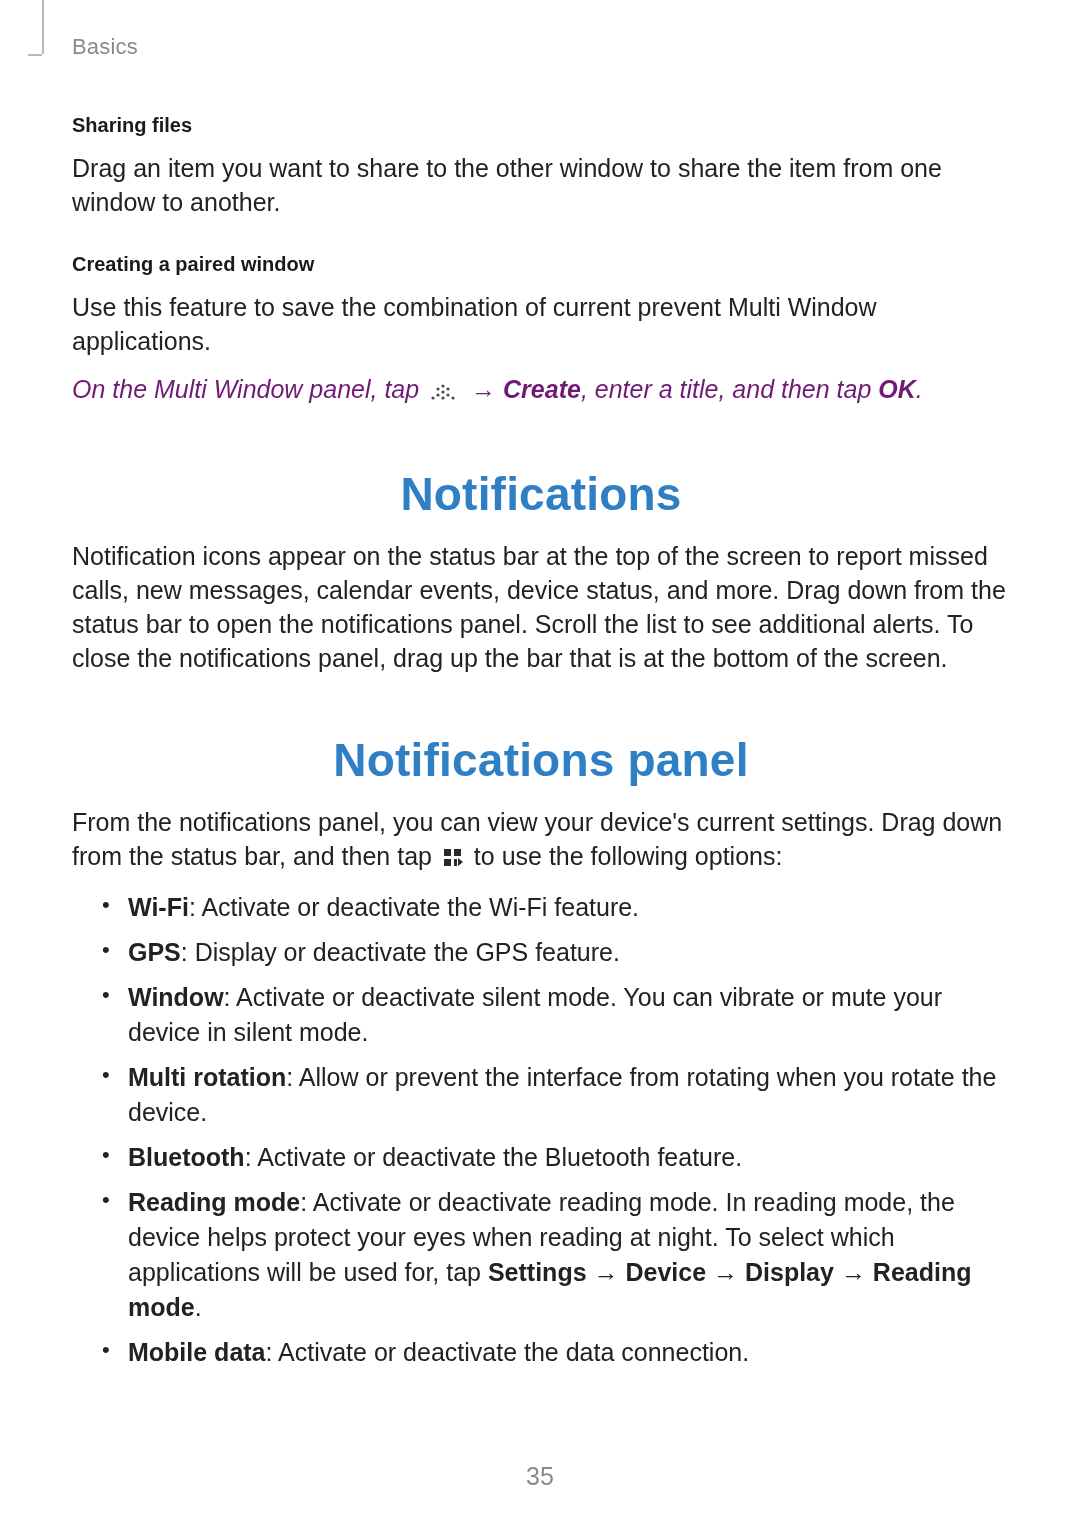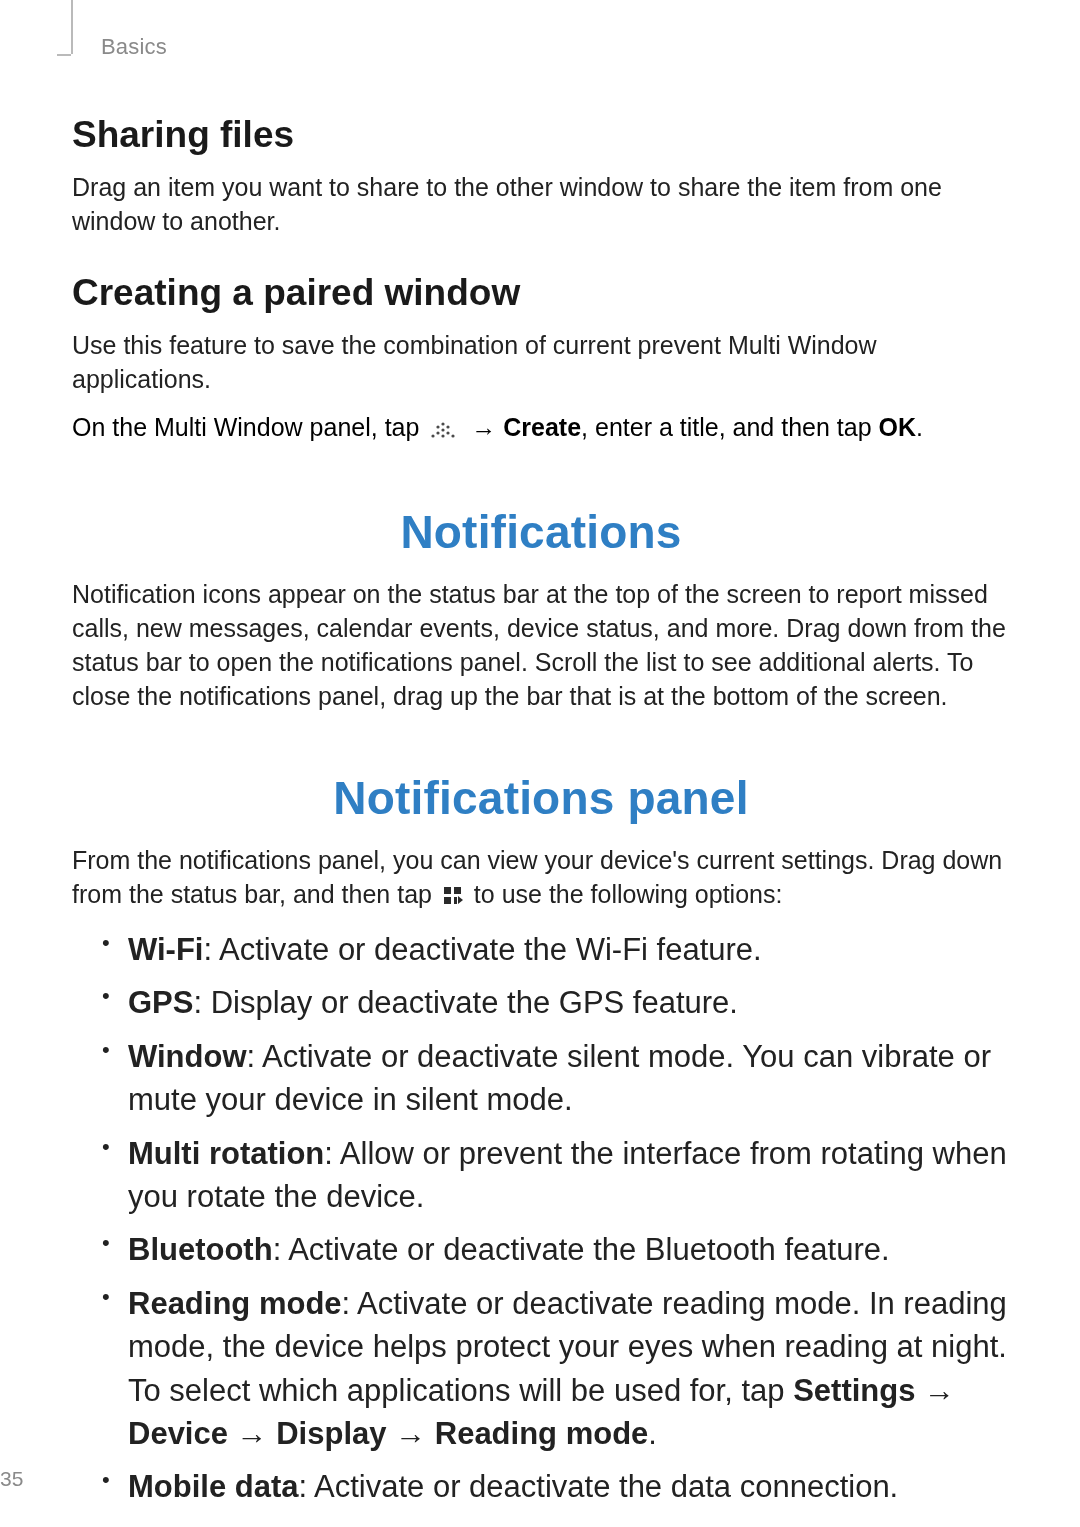--- a/index.html
+++ b/index.html
@@ -13,21 +13,20 @@
     position: relative;
     box-sizing: border-box;
   }
   .page {
     padding: 34px 70px 0 72px;
   }
   .header-area {
     position: relative;
     height: 26px;
     margin-bottom: 54px;
-    margin-left: 29px;
   }
   .header-tick {
     position: absolute;
     left: -30px;
     top: -34px;
     width: 2px;
     height: 54px;
     background: #bababa;
   }
   .header-tick-h {
@@ -37,21 +36,21 @@
     width: 14px;
     height: 2px;
     background: #bababa;
   }
   .breadcrumb {
     font-size: 22px;
     color: #8a8a8a;
     letter-spacing: 0.2px;
   }
   h3.subhead {
-    font-size: 37px;
+    font-size: 20px;
     font-weight: 700;
     color: #1a1a1a;
     margin: 0 0 14px 0;
   }
   p.body {
     font-size: 25px;
     line-height: 1.36;
     color: #222;
     margin: 0 0 34px 0;
   }
@@ -62,39 +61,40 @@
     font-size: 46px;
     font-weight: 700;
     color: #2f7fc4;
     margin: 58px 0 18px 0;
     letter-spacing: 0.2px;
     text-align: center;
   }
   .step-line {
     font-size: 25px;
     line-height: 1.36;
-    color: #000000;
+    color: #701a75;
     margin: 0 0 34px 0;
+    font-style: italic;
   }
   .step-line strong {
     font-weight: 700;
   }
   .inline-icon {
     display: inline-block;
     vertical-align: -3px;
     margin: 0 4px;
   }
   ul.option-list {
     list-style: none;
     padding: 0 0 0 30px;
     margin: 8px 0 0 0;
   }
   ul.option-list > li {
     position: relative;
-    font-size: 31px;
+    font-size: 25px;
     line-height: 1.4;
     color: #222;
     padding-left: 26px;
     margin-bottom: 10px;
   }
   ul.option-list > li::before {
     content: "•";
     position: absolute;
     left: 0;
     top: 0;
@@ -102,21 +102,22 @@
     color: #222;
   }
   .bold {
     font-weight: 700;
   }
   .page-number {
     position: absolute;
     bottom: 36px;
     left: 0;
     right: 0;
-    font-size: 21px;
+    text-align: center;
+    font-size: 25px;
     color: #8a8a8a;
   }
   .arrow {
     font-family: inherit;
   }
 </style>
 </head>
 <body>
 
 <div class="page">

